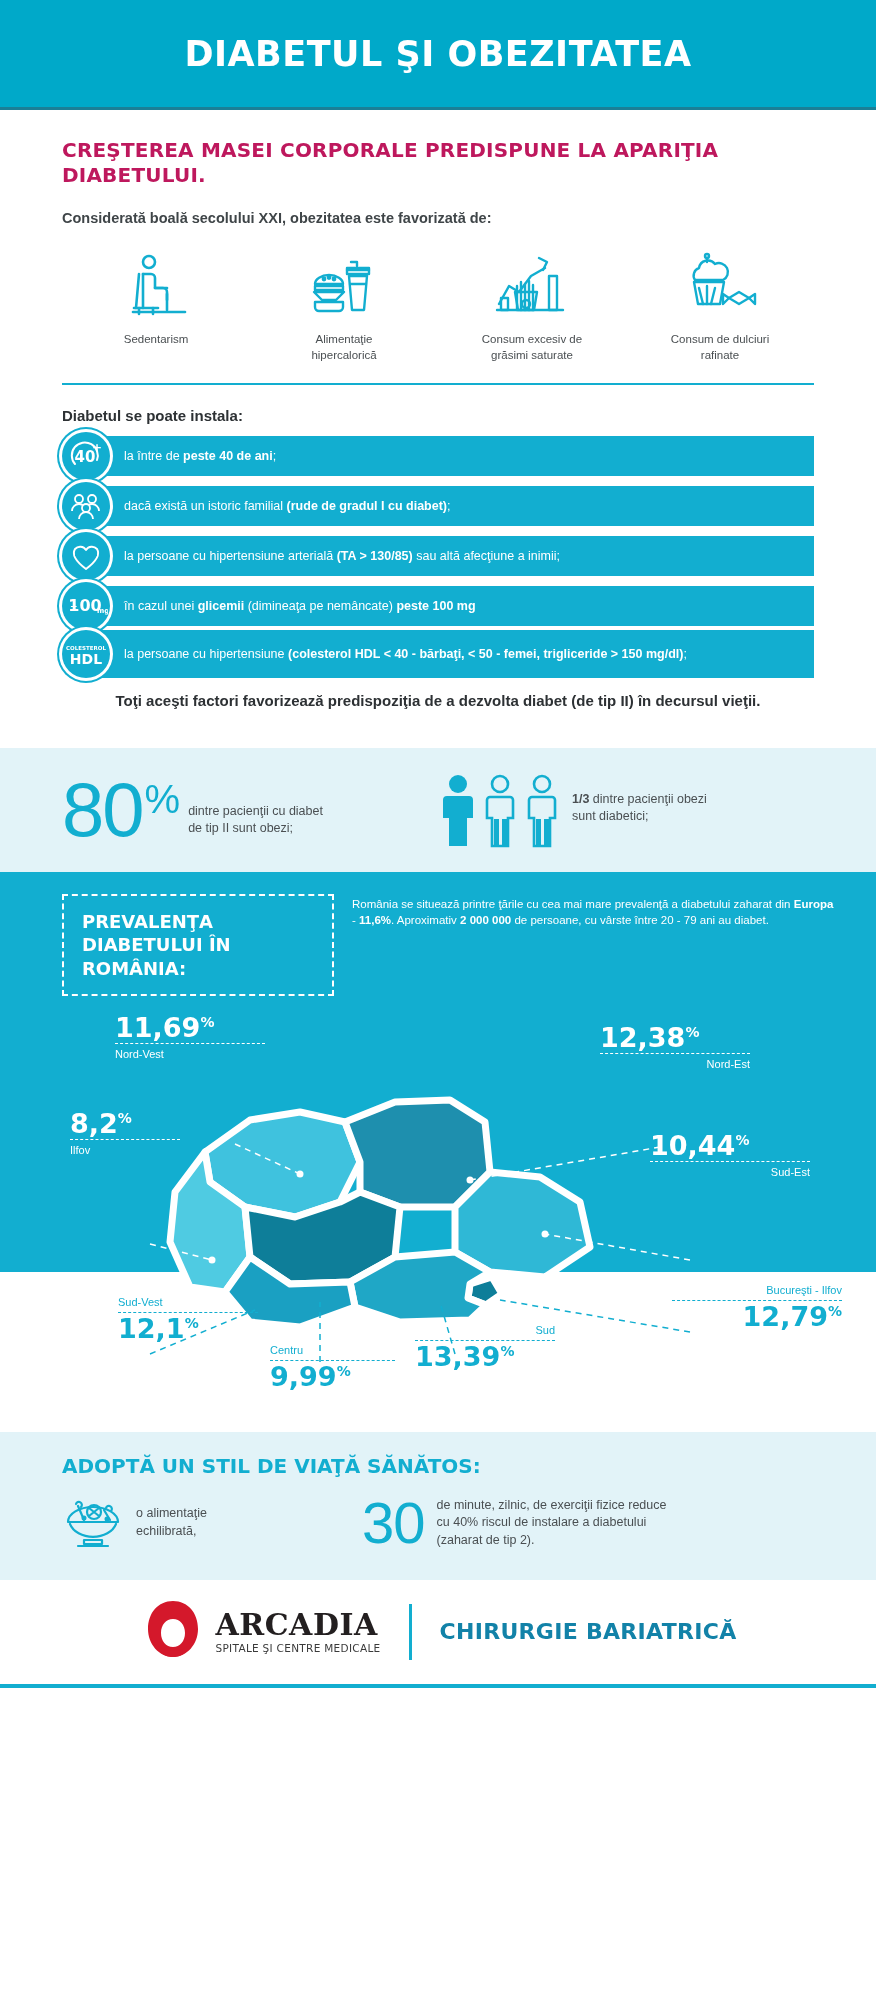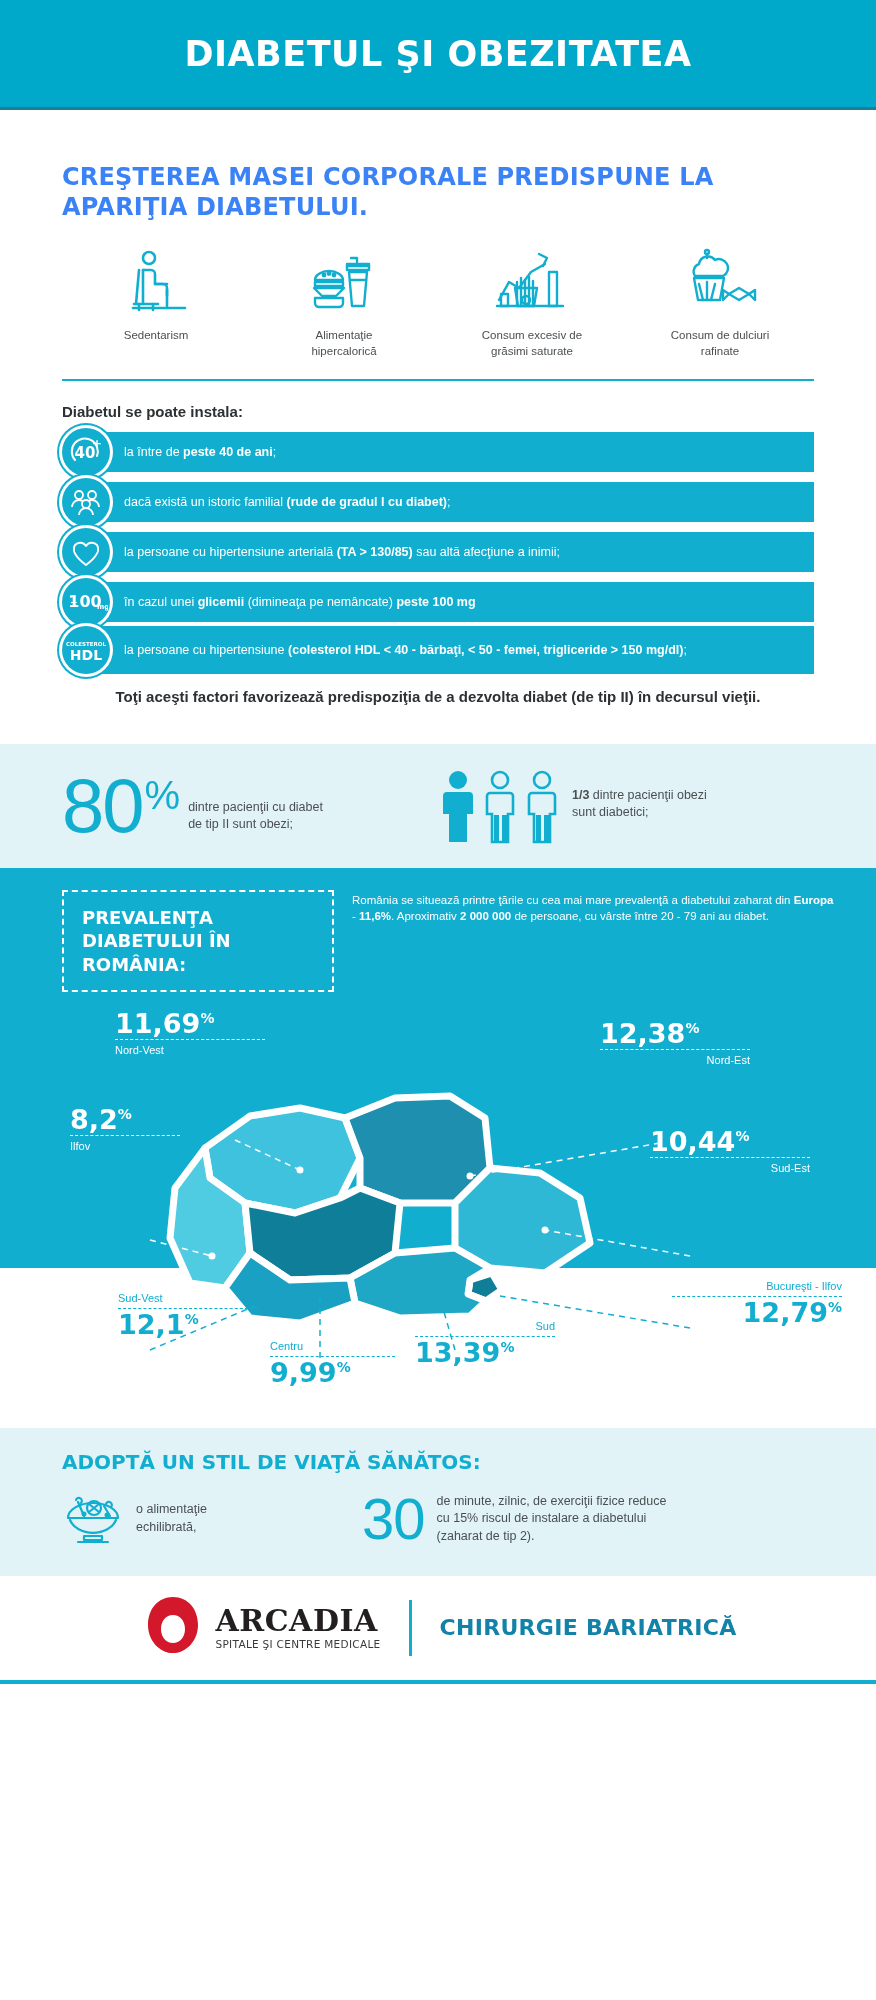--- a/index.html
+++ b/index.html
@@ -22,22 +22,22 @@
     color: #ffffff;
     font-size: 35px;
     font-weight: bold;
     letter-spacing: 0.5px;
     font-family: "DejaVu Sans", sans-serif;
   }
 
   
   .white-block { background:#ffffff; padding: 28px 62px 10px 62px; }
   .lead-title {
-    color:#3b82f6; font-size:24px; font-weight:bold; line-height:1.25;
-    font-family:"DejaVu Sans", sans-serif; letter-spacing:.2px;margin-top:24px;
+    color:#be185d; font-size:20px; font-weight:bold; line-height:1.25;
+    font-family:"DejaVu Sans", sans-serif; letter-spacing:.2px;
   }
   .sub-line {
     color:#3f4548; font-size:14.5px; font-weight:bold; margin-top:22px;
   }
 
   
   .icon-row { display:flex; margin-top:22px; }
   .icon-cell { flex:1; display:flex; flex-direction:column; align-items:center; }
   .icon-cell svg { display:block; }
   .icon-cap {
@@ -158,20 +158,21 @@
 <body>
 
 <div class="page">
 
   <div class="header">
     <h1>DIABETUL ŞI OBEZITATEA</h1>
   </div>
 
   <div class="white-block">
     <div class="lead-title">CREŞTEREA MASEI CORPORALE PREDISPUNE LA APARIŢIA DIABETULUI.</div>
+    <div class="sub-line">Considerată boală secolului XXI, obezitatea este favorizată de:</div>
 
     <div class="icon-row">
 
       <div class="icon-cell">
         <span>
           <svg width="74" height="74" viewBox="0 0 74 74" fill="none" stroke="#12AED0" stroke-width="2.6" stroke-linecap="round" stroke-linejoin="round">
             <circle cx="30" cy="14" r="6"></circle>
             <path d="M24 26 h8 a4 4 0 0 1 4 4 v10 h8 a4 4 0 0 1 4 4 v8"></path>
             <path d="M36 40 h12"></path>
             <path d="M20 26 l-3 34"></path>
@@ -485,21 +486,21 @@
         </span>
         <div class="h-text">
           <div>o alimentaţie</div>
           <div>echilibrată,</div>
         </div>
       </div>
       <div class="h-item">
         <div class="num30">30</div>
         <div class="h-text">
           <div>de minute, zilnic, de exerciţii fizice reduce</div>
-          <div>cu 15% riscul de instalare a diabetului</div>
+          <div>cu 40% riscul de instalare a diabetului</div>
           <div>(zaharat de tip 2).</div>
         </div>
       </div>
     </div>
   </div>
 
   <div class="footer">
     <div class="brand">
       <span>
         <svg width="66" height="66" viewBox="0 0 66 66">

